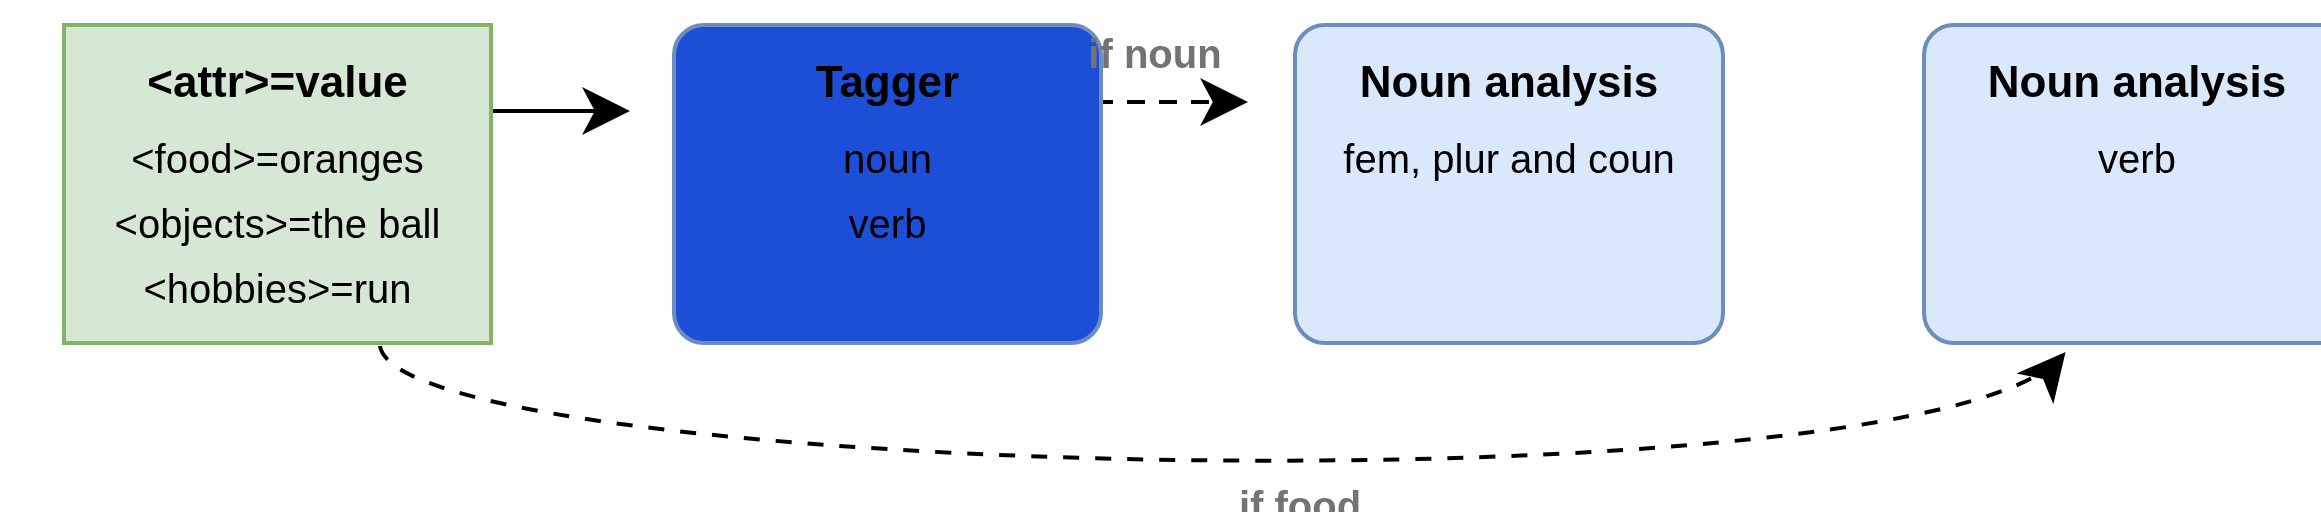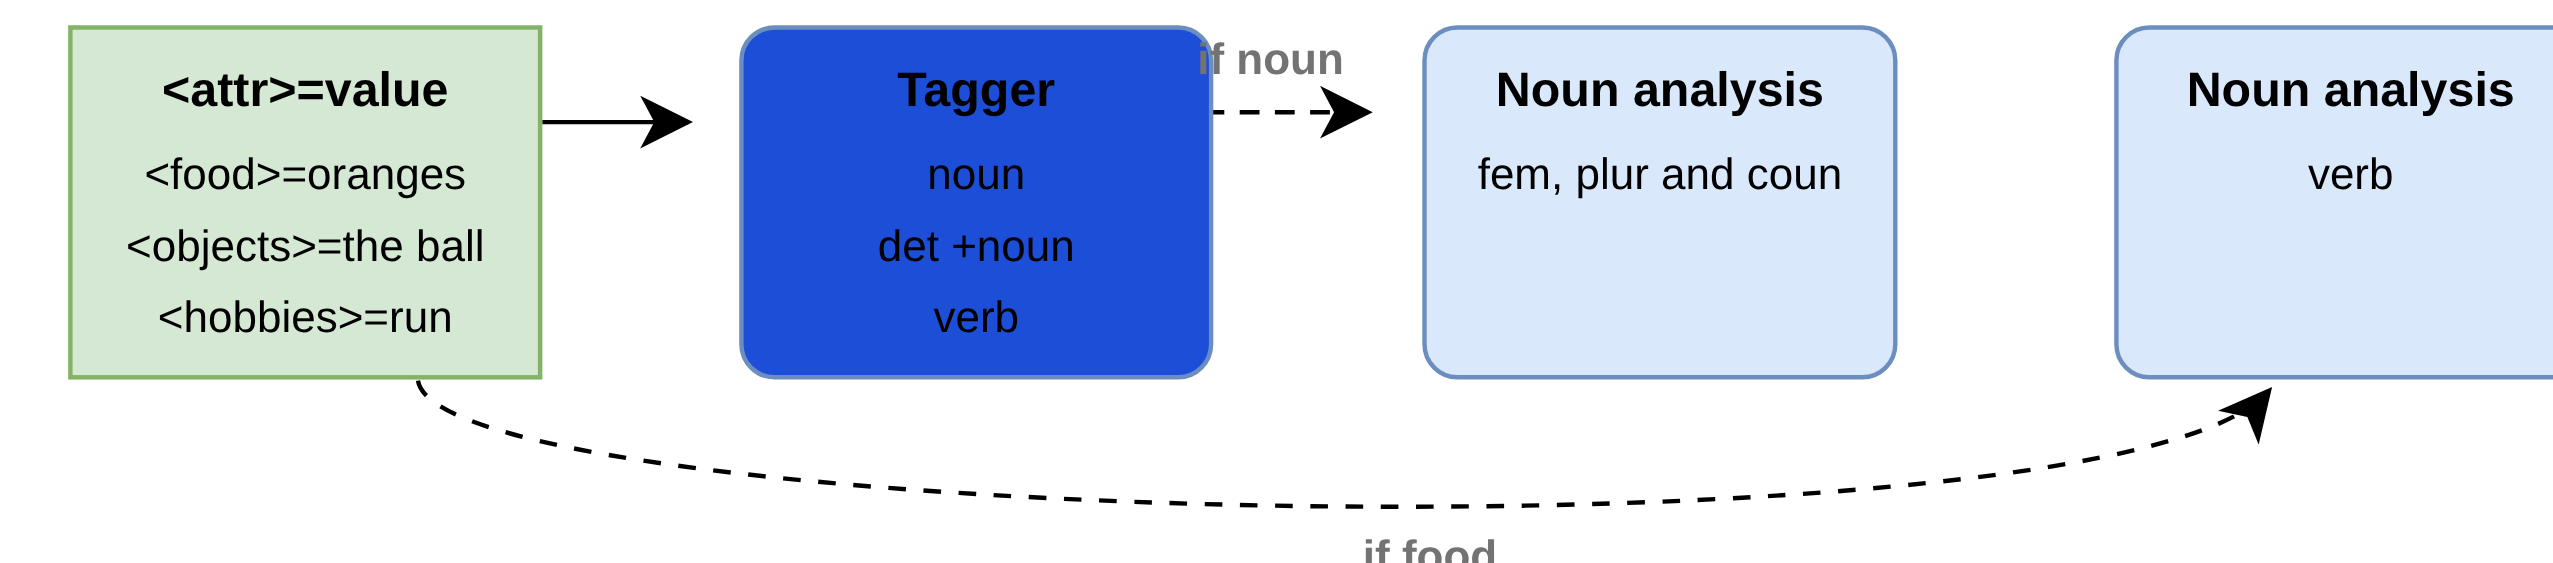--- a/index.html
+++ b/index.html
@@ -72,21 +72,20 @@
   <div class="node square" style="left: 22px; top: 23px; width: 431px; height: 322px; background: rgb(213, 232, 212); border-color: rgb(130, 179, 102);">
     <span class="node-title">&lt;attr&gt;=value</span>
     <span class="node-line">&lt;food&gt;=oranges</span>
     <span class="node-line">&lt;objects&gt;=the ball</span>
     <span class="node-line">&lt;hobbies&gt;=run</span>
   </div>
 
   <div class="node rounded" style="left: 632px; top: 23px; width: 431px; height: 322px; background: #1d4ed8; border-color: rgb(108, 142, 191);">
     <span class="node-title">Tagger</span>
     <span class="node-line">noun</span>
-    <span class="node-line">det +noun</span>
     <span class="node-line">verb</span>
   </div>
 
   <div class="node rounded" style="left: 1253px; top: 23px; width: 432px; height: 322px; background: rgb(218, 232, 252); border-color: rgb(108, 142, 191);">
     <span class="node-title">Noun analysis</span>
     <span class="node-line">fem, plur and coun</span>
   </div>
 
   <div class="node rounded" style="left: 1882px; top: 23px; width: 430px; height: 322px; background: rgb(218, 232, 252); border-color: rgb(108, 142, 191);">
     <span class="node-title">Noun analysis</span>

